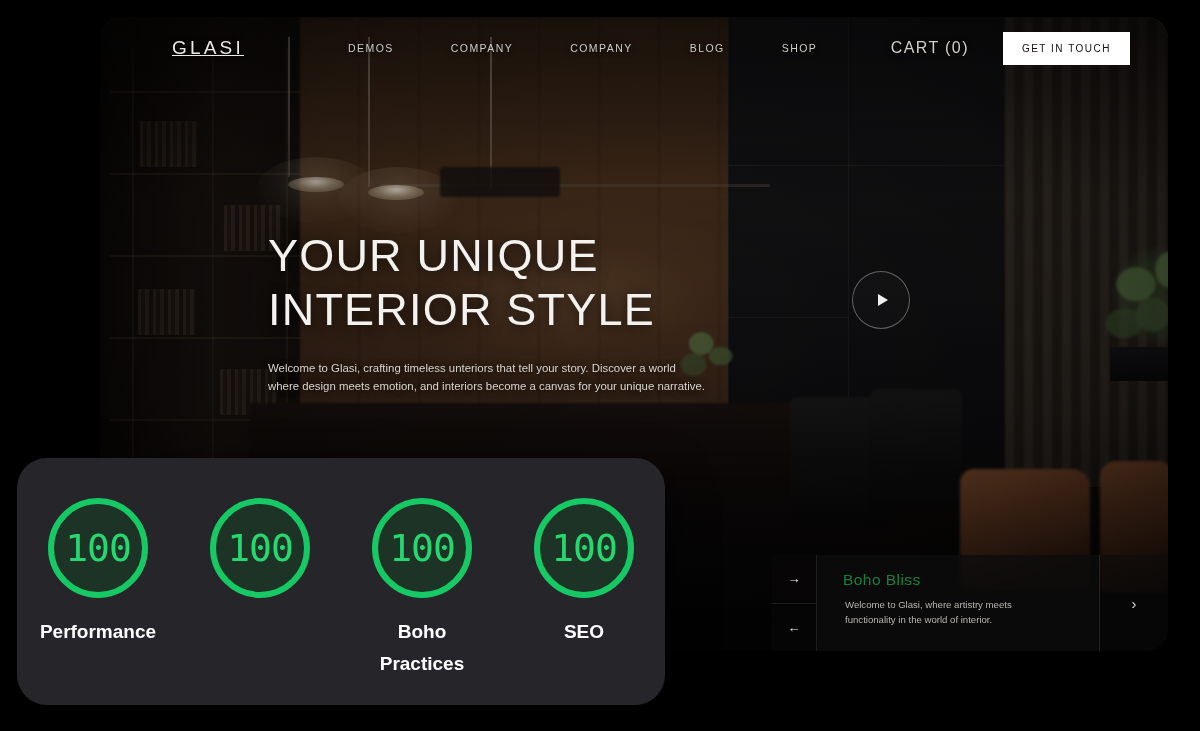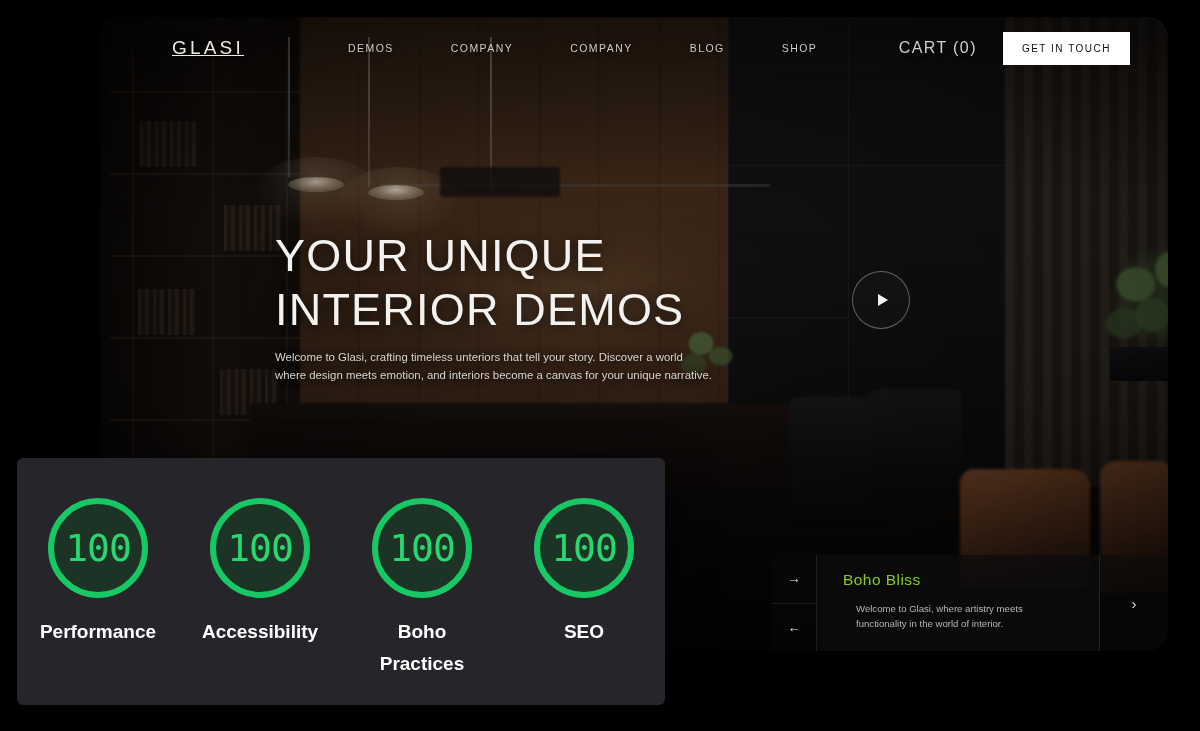--- a/index.html
+++ b/index.html
@@ -231,42 +231,43 @@
   #get-in-touch-button {
     background: #ffffff;
     color: #14110f;
     font-size: 10px;
     letter-spacing: 1.5px;
     padding: 11px 19px;
     border: none;
     cursor: pointer;
     font-family: inherit;
     white-space: nowrap;
+    margin-left: 8px;
   }
 
   
   #hero-block {
     position: absolute;
-    left: 175px;
+    left: 168px;
     top: 212px;
     width: 470px;
     z-index: 5;
   }
   #hero-title {
     margin: 0;
     color: #f4f2ef;
     font-size: 45px;
     line-height: 54px;
     font-weight: 300;
     letter-spacing: 1.2px;
     text-shadow: 0 2px 14px rgba(0,0,0,.78);
   }
   #hero-title .line { display: block; }
   #hero-subtitle {
-    margin: 12px 0 0 0;
+    margin: 23px 0 0 0;
     color: #d8d5d0;
     font-size: 11.4px;
     line-height: 17.5px;
     max-width: 438px;
     text-shadow: 0 1px 7px rgba(0,0,0,.85);
   }
 
   
   #video-play-button {
     position: absolute;
@@ -315,49 +316,49 @@
     border-bottom: 1px solid rgba(160,155,150,.17);
   }
   #carousel-card {
     flex: 1;
     background: rgba(13,12,12,.80);
     padding: 16px 20px 0 26px;
     box-sizing: border-box;
     border-right: 1px solid rgba(160,155,150,.17);
   }
   #carousel-title {
-    color: #84cc16;
+    color: #15803d;
     font-size: 15.5px;
     font-weight: 400;
     letter-spacing: .45px;
     margin: 0 0 9px 0;
   }
   #carousel-desc {
     color: #b9b5b1;
     font-size: 9.6px;
     line-height: 14.5px;
-    margin: 13px;
+    margin: 2px;
     max-width: 178px;
   }
   #carousel-next {
     width: 68px;
     display: flex; align-items: center; justify-content: center;
     color: #dfdcda;
     font-size: 15px;
     cursor: pointer;
     background: rgba(12,11,11,.52);
   }
 
   
   #lighthouse-panel {
     position: absolute;
     left: 17px; top: 458px;
     width: 648px; height: 247px;
     background: #26262a;
-    border-radius: 6px;
+    border-radius: 30px;
     z-index: 20;
     box-shadow: 0 18px 48px rgba(0,0,0,.72);
     display: flex;
     align-items: flex-start;
     padding: 40px 0 0 0;
     box-sizing: border-box;
   }
   .score-item {
     flex: 1;
     display: flex;
@@ -457,21 +458,21 @@
       </nav>
       <div id="header-right">
         <div id="cart-link">CART  (0)</div>
         <button id="get-in-touch-button">GET IN TOUCH</button>
       </div>
     </div>
 
     <div id="hero-block">
       <h1 id="hero-title">
         <span class="line">YOUR UNIQUE</span>
-        <span class="line">INTERIOR DEMOS</span>
+        <span class="line">INTERIOR STYLE</span>
       </h1>
       <p id="hero-subtitle">Welcome to Glasi, crafting timeless unteriors that tell your story. Discover a world where design meets emotion, and interiors become a canvas for your unique narrative.</p>
     </div>
 
     <div id="video-play-button">
       <span class="tri"></span>
     </div>
 
     <div id="carousel-bar">
       <div id="carousel-nav">
@@ -493,21 +494,20 @@
       <div class="score-gauge">
         <span class="score-value">100</span>
       </div>
       <div class="score-label">Performance</div>
     </div>
 
     <div class="score-item">
       <div class="score-gauge">
         <span class="score-value">100</span>
       </div>
-      <div class="score-label">Accessibility</div>
     </div>
 
     <div class="score-item">
       <div class="score-gauge">
         <span class="score-value">100</span>
       </div>
       <div class="score-label">Boho Practices</div>
     </div>
 
     <div class="score-item">

